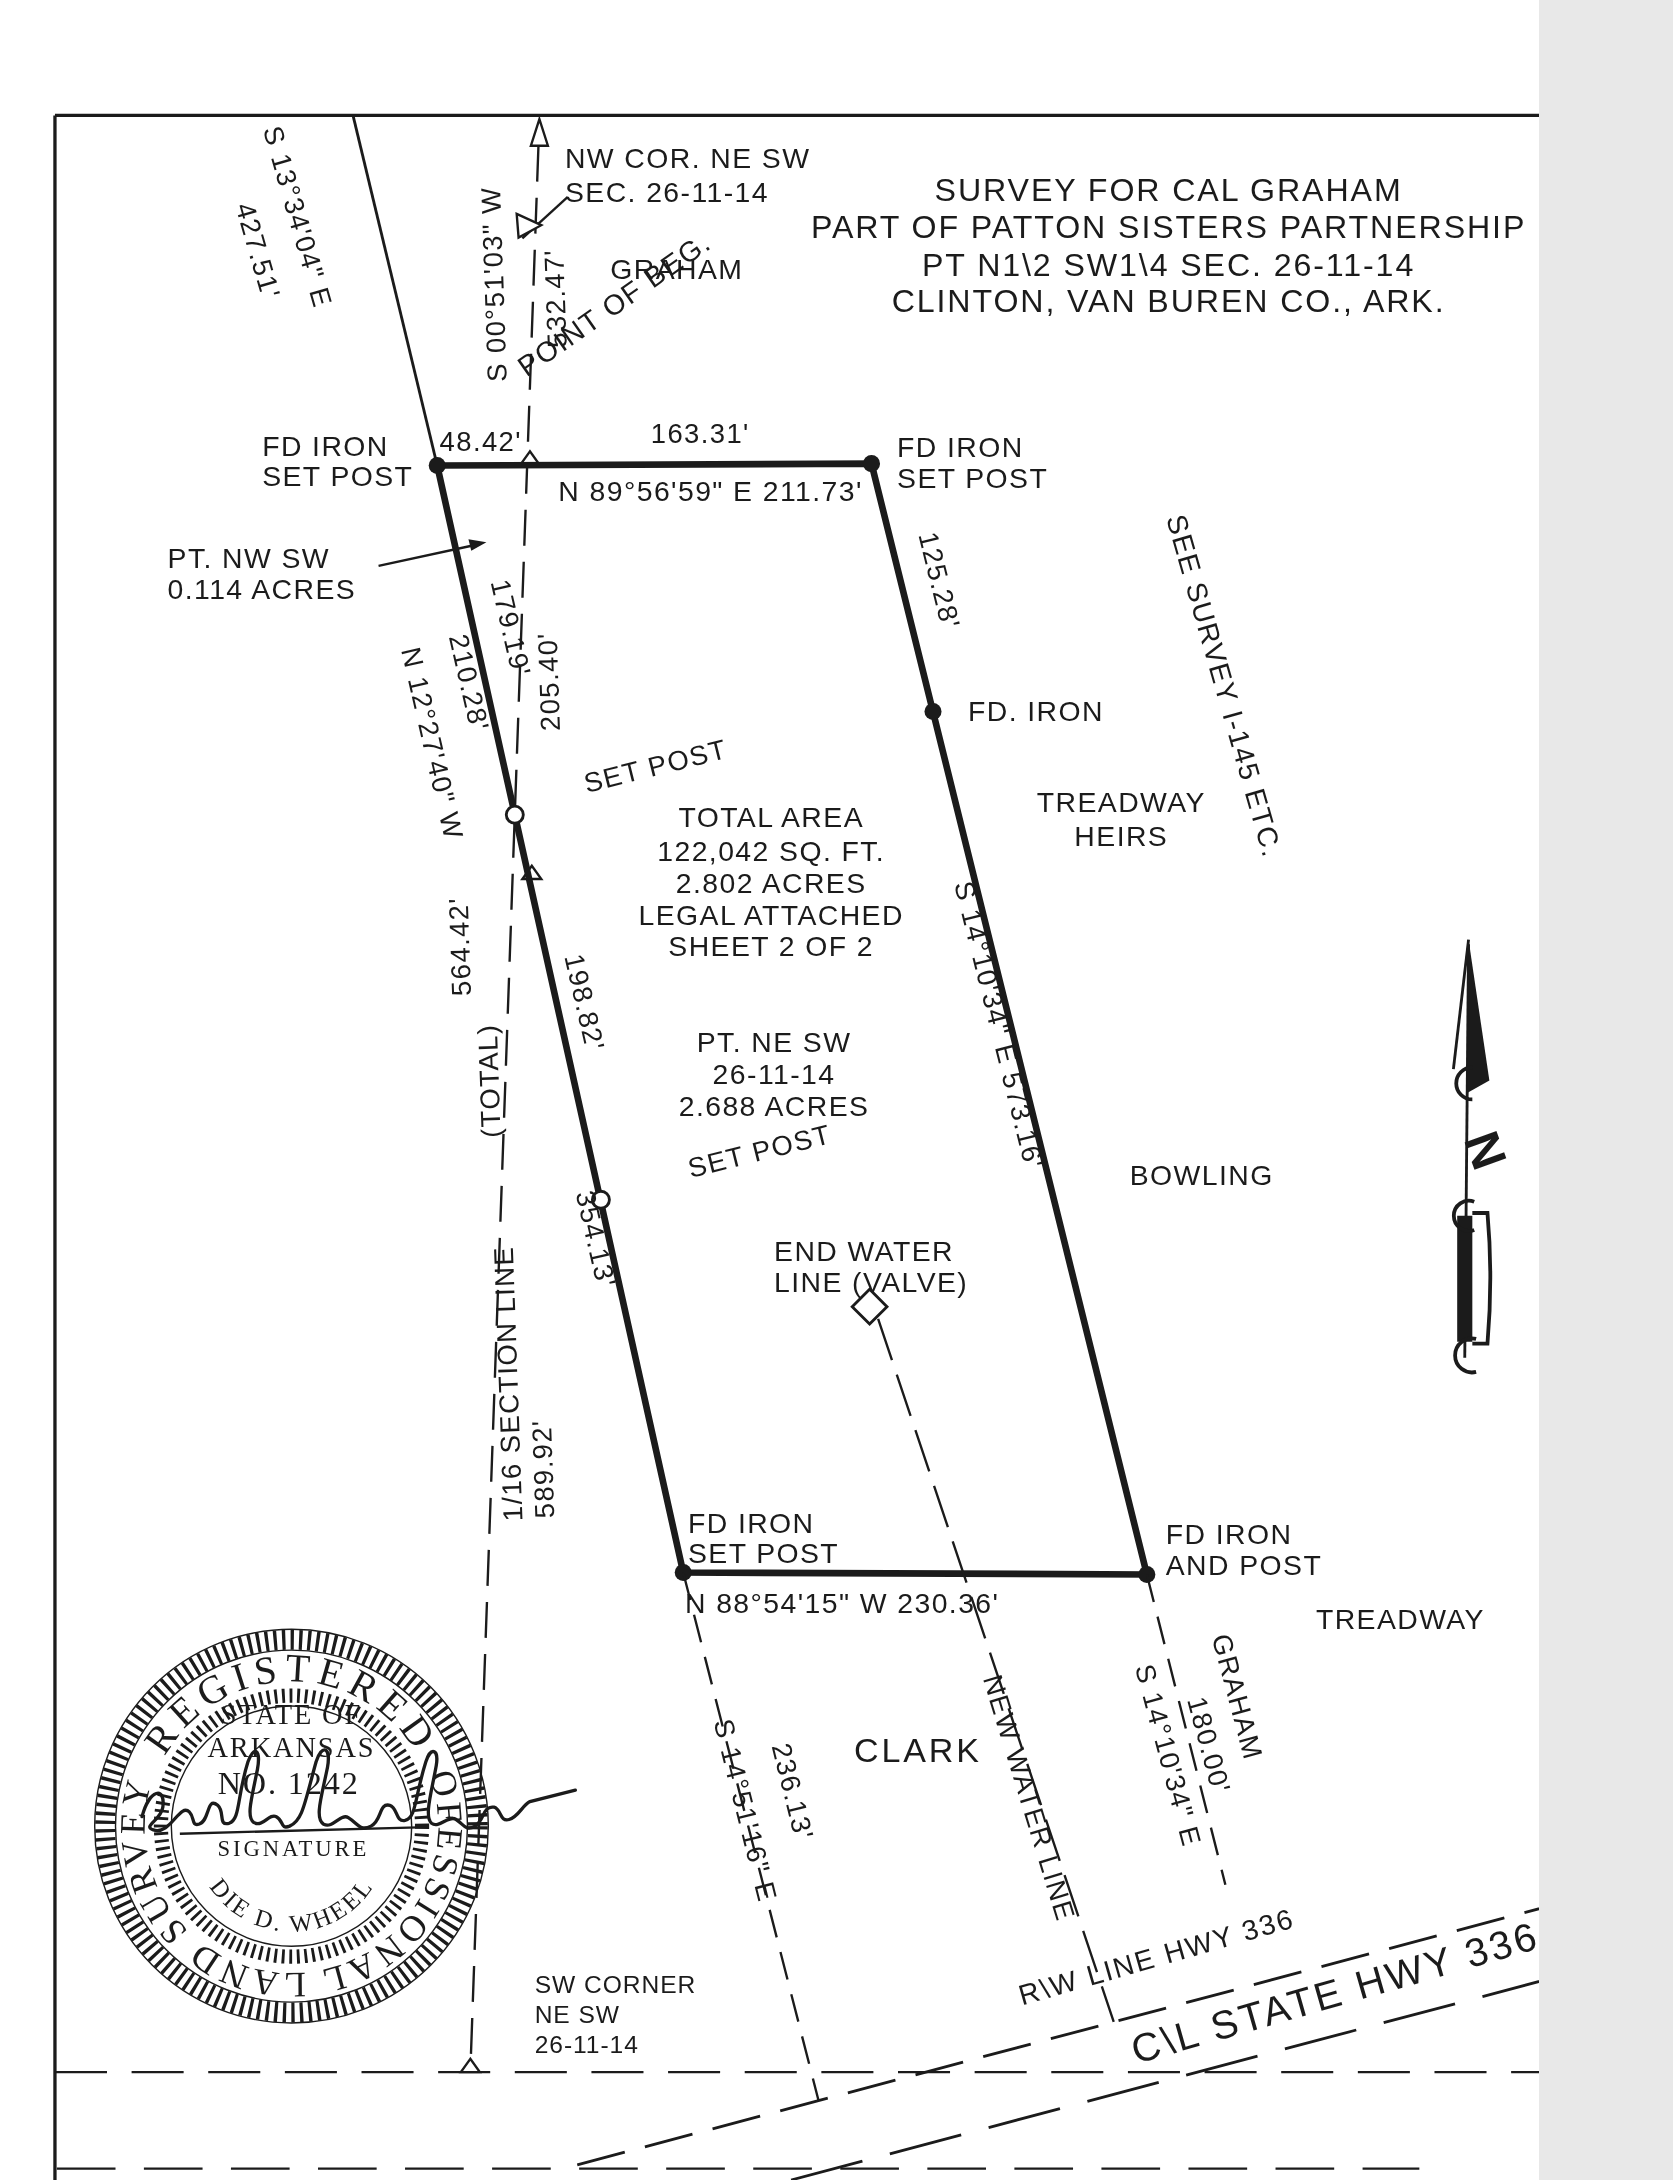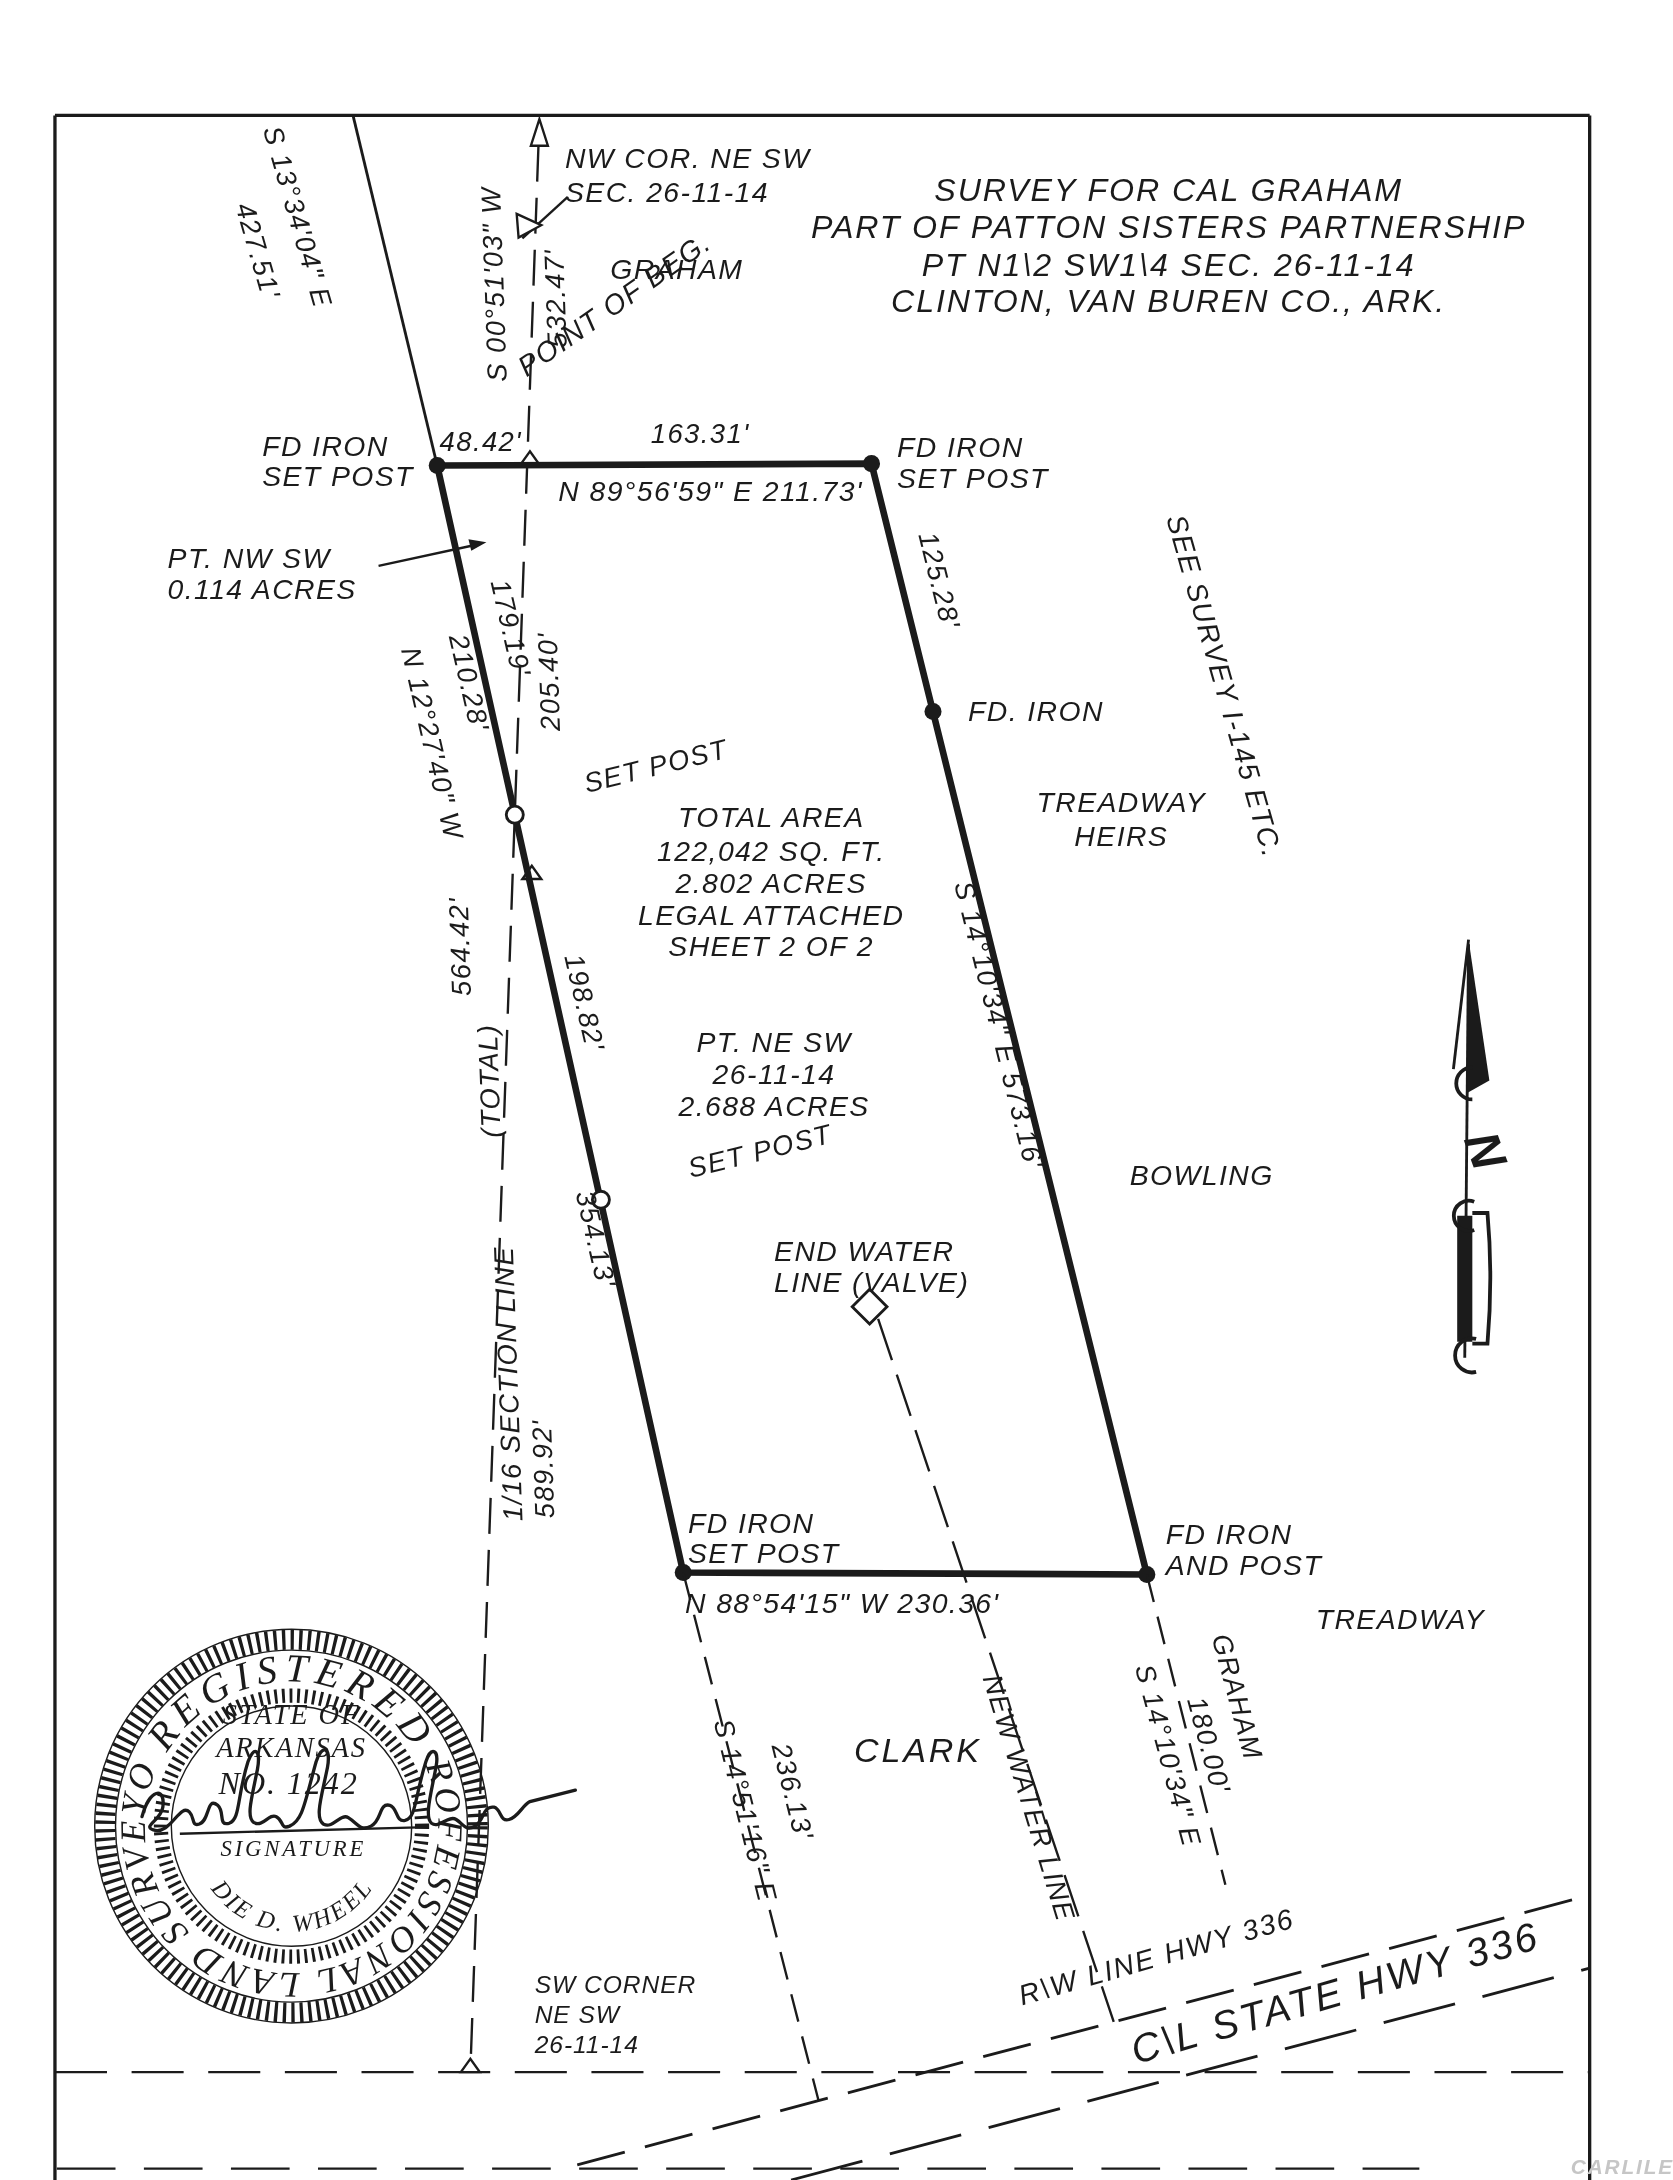--- a/index.html
+++ b/index.html
@@ -1,16 +1,16 @@
 <!DOCTYPE html>
 <html style="font-size:15px"><head>
 <meta charset="utf-8">
 <style>
   html,body{margin:0;padding:0;background:#e8e8e8;}
-  #page{width:1673px;height:2180px;background:#ffffff;position:relative;overflow:hidden;font-style:italic;}
+  #page{width:1539px;height:2180px;background:#ffffff;position:relative;overflow:hidden;}
   svg{display:block;}
   text{font-family:"Liberation Sans",sans-serif;fill:#1b1b1b;}
   .lbl{font-size:29px;letter-spacing:1.5px;}
   .sm{font-size:26px;letter-spacing:1px;}
   .md{font-size:30px;letter-spacing:1.5px;}
   .lg{font-size:34px;letter-spacing:2px;}
   .xl{font-size:36px;letter-spacing:3px;}
   .hwy{font-size:30px;letter-spacing:2px;}
   .hwy2{font-size:42px;letter-spacing:3px;}
   .sealtxt{font-family:"Liberation Serif",serif;}

